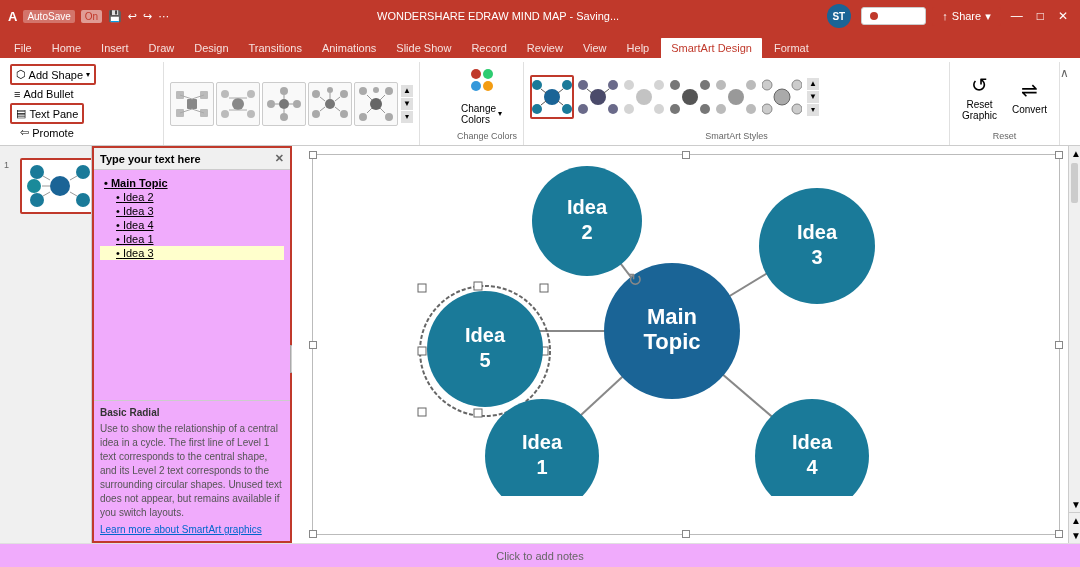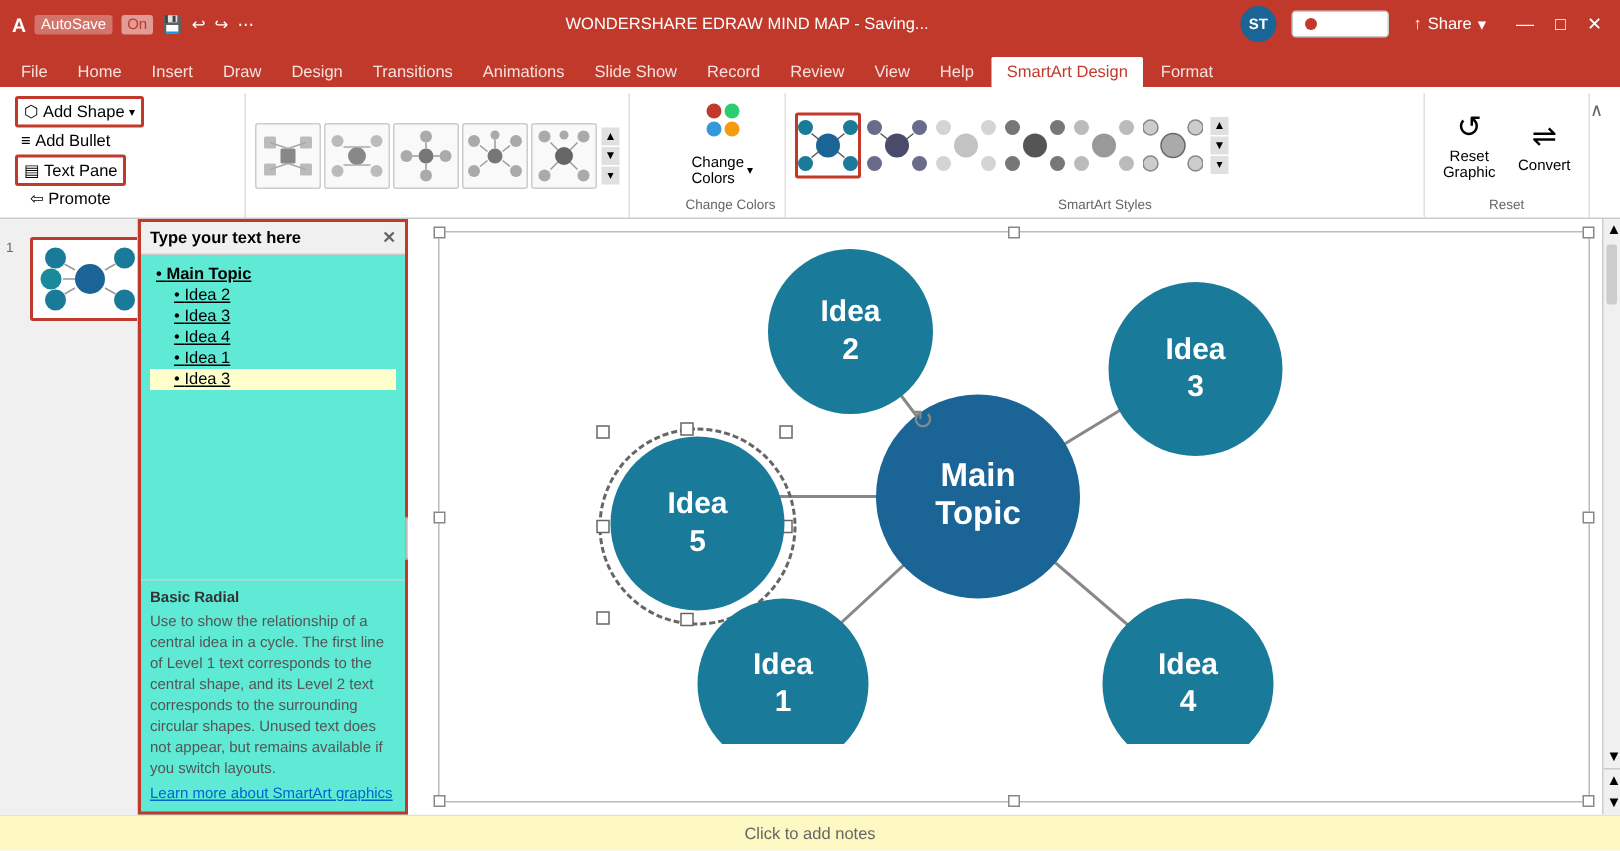--- a/index.html
+++ b/index.html
@@ -167,22 +167,22 @@
       border: 2px solid #c0392b;
       border-radius: 2px;
       cursor: pointer;
       position: relative;
       overflow: hidden;
     }
     .slide-number { position: absolute; left: -16px; top: 2px; font-size: 9px; color: #666; }
 
     
     .text-pane {
-      width: 180px;
-      background: #5eead4;
+      width: 200px;
+      background: #f0abfc;
       border: 2px solid #c0392b;
       display: flex;
       flex-direction: column;
       position: relative;
     }
     .text-pane-header {
       background: #f0f0f0;
       padding: 4px 6px;
       font-size: 11px;
       font-weight: bold;
@@ -225,21 +225,21 @@
     .scrollbar-thumb {
       background: #ccc;
       border-radius: 2px;
       margin: 2px;
       height: 40px;
     }
 
     
     .add-notes-bar {
       height: 24px;
-      background: #fef9c3;
+      background: #f0abfc;
       border-top: 1px solid #e0e0e0;
       display: flex;
       align-items: center;
       justify-content: center;
       font-size: 11px;
       color: #666;
       cursor: pointer;
     }
 
     

